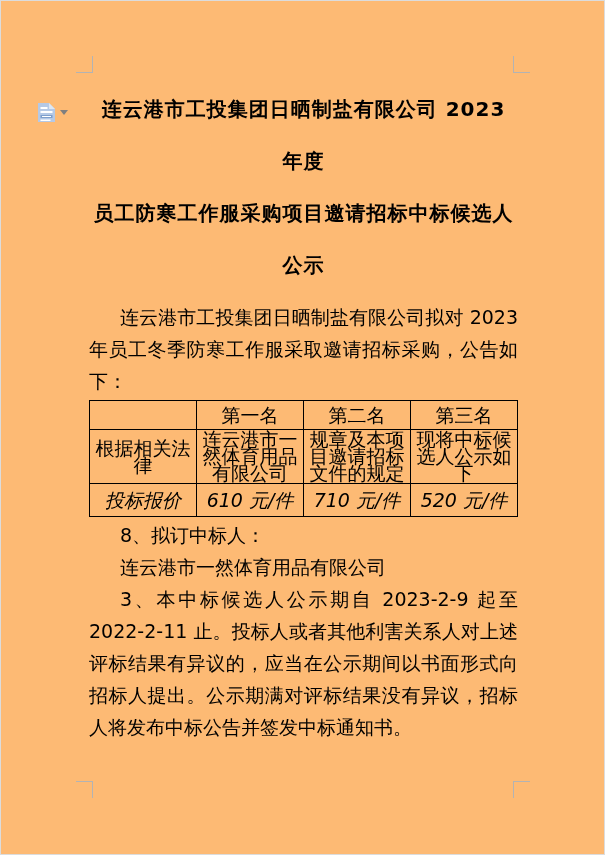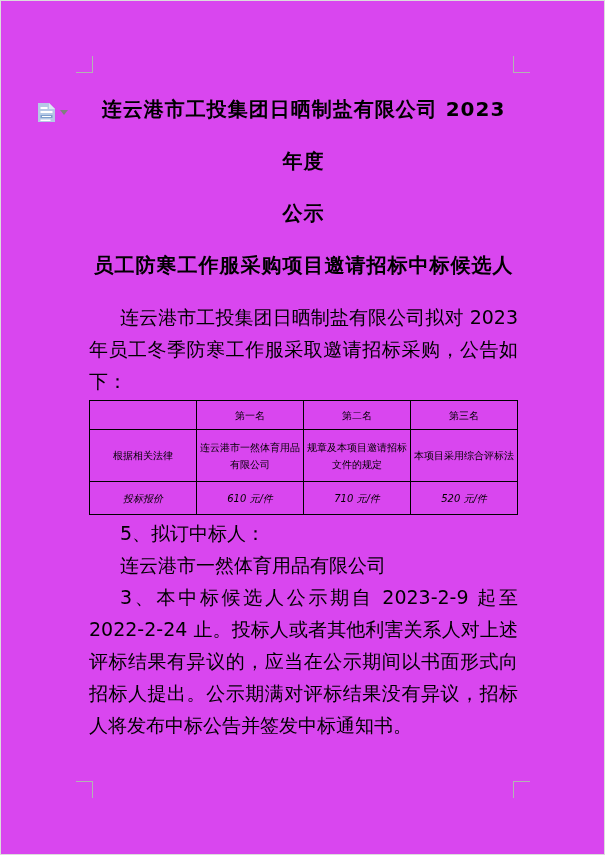--- a/index.html
+++ b/index.html
@@ -3,21 +3,21 @@
 <meta charset="utf-8">
 <style>
   * { margin: 0; padding: 0; box-sizing: border-box; }
   html, body { background: #ffffff; }
   body { font-family: "DejaVu Sans", sans-serif; color: #000; }
 
   .page {
     position: relative;
     width: 605px;
     height: 855px;
-    background: #d946ef;
+    background: #fdba74;
     border: 1px solid #dcdcdc;
     overflow: hidden;
   }
 
   
   .crop { position: absolute; width: 17px; height: 17px; }
   .crop.tl { left: 75px;  top: 55px;  border-right: 1px solid #b3b3b3; border-bottom: 1px solid #b3b3b3; }
   .crop.tr { left: 512px; top: 55px;  border-left: 1px solid #b3b3b3;  border-bottom: 1px solid #b3b3b3; }
   .crop.bl { left: 75px;  top: 780px; border-right: 1px solid #b3b3b3; border-top: 1px solid #b3b3b3; }
   .crop.br { left: 512px; top: 780px; border-left: 1px solid #b3b3b3;  border-top: 1px solid #b3b3b3; }
@@ -55,21 +55,21 @@
   table.candidates {
     width: 100%;
     border-collapse: collapse;
     table-layout: fixed;
     margin: 3px 0 2px 0;
   }
   table.candidates td {
     border: 1px solid #000;
     text-align: center;
     vertical-align: middle;
-    font-size: 10px;
+    font-size: 19px;
     line-height: 17px;
     padding: 1px 0;
   }
   tr.hdr td    { height: 29px; }
   tr.names td  { height: 52px; }
   tr.prices td { height: 33px; font-style: italic; }
 </style>
 </head>
 <body>
 
@@ -92,49 +92,49 @@
     </svg>
     <svg width="8" height="5" viewBox="0 0 8 5">
       <path d="M0 0 h8 l-4 5 Z" fill="#7f7f7f"></path>
     </svg>
   </div>
 
   <div class="content">
 
     <div class="title">
       <div>连云港市工投集团日晒制盐有限公司 2023 年度</div>
+      <div>员工防寒工作服采购项目邀请招标中标候选人</div>
       <div>公示</div>
-      <div>员工防寒工作服采购项目邀请招标中标候选人</div>
     </div>
 
     <div class="body-text">
       <p>连云港市工投集团日晒制盐有限公司拟对 2023 年员工冬季防寒工作服采取邀请招标采购，公告如下：</p>
 
       <table class="candidates">
         <tbody>
           <tr class="hdr">
             <td></td>
             <td>第一名</td>
             <td>第二名</td>
             <td>第三名</td>
           </tr>
           <tr class="names">
             <td>根据相关法律</td>
             <td>连云港市一然体育用品有限公司</td>
             <td>规章及本项目邀请招标文件的规定</td>
-            <td>本项目采用综合评标法</td>
+            <td>现将中标候选人公示如下</td>
           </tr>
           <tr class="prices">
             <td>投标报价</td>
             <td>610 元/件</td>
             <td>710 元/件</td>
             <td>520 元/件</td>
           </tr>
         </tbody>
       </table>
 
-      <p>5、拟订中标人：</p>
+      <p>8、拟订中标人：</p>
       <p>连云港市一然体育用品有限公司</p>
-      <p>3、本中标候选人公示期自 2023-2-9 起至 2022-2-24 止。投标人或者其他利害关系人对上述评标结果有异议的，应当在公示期间以书面形式向招标人提出。公示期满对评标结果没有异议，招标人将发布中标公告并签发中标通知书。</p>
+      <p>3、本中标候选人公示期自 2023-2-9 起至 2022-2-11 止。投标人或者其他利害关系人对上述评标结果有异议的，应当在公示期间以书面形式向招标人提出。公示期满对评标结果没有异议，招标人将发布中标公告并签发中标通知书。</p>
     </div>
 
   </div>
 </div>
 
 </body></html>

